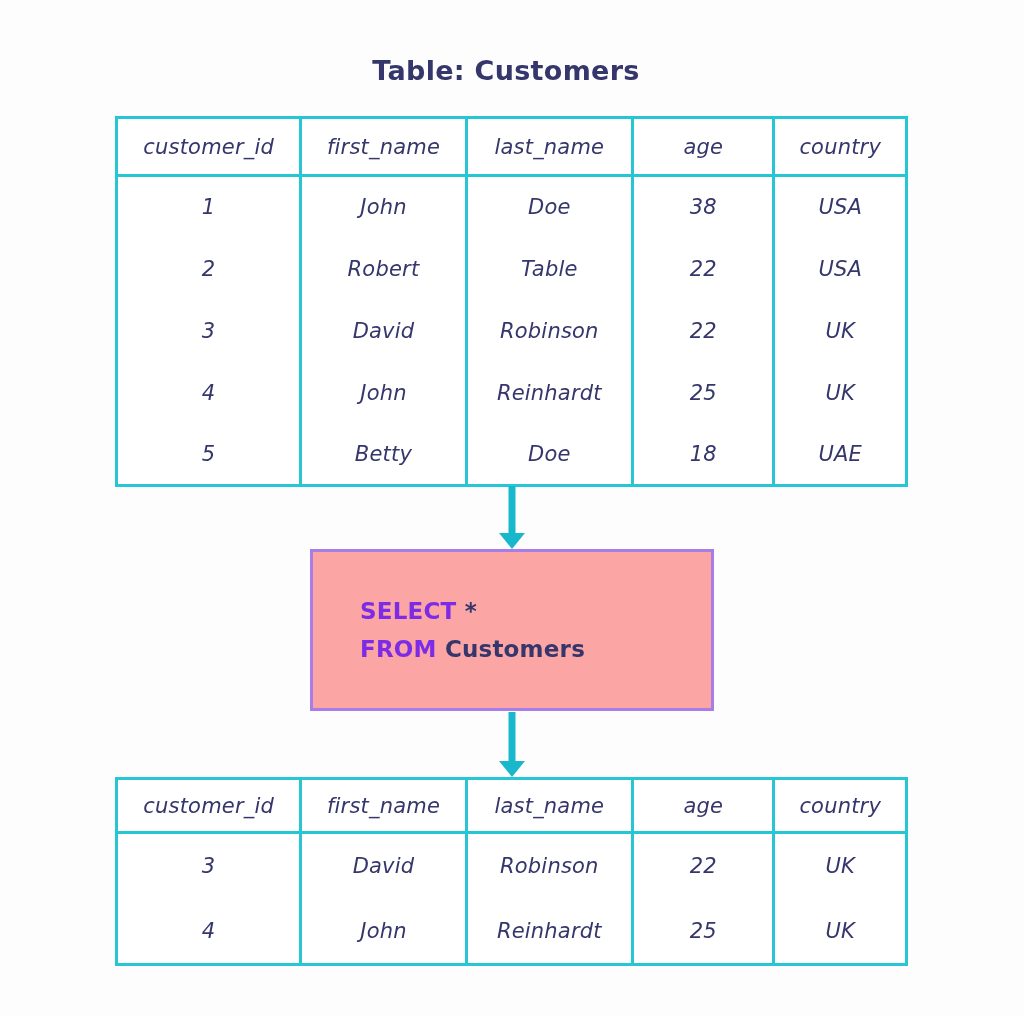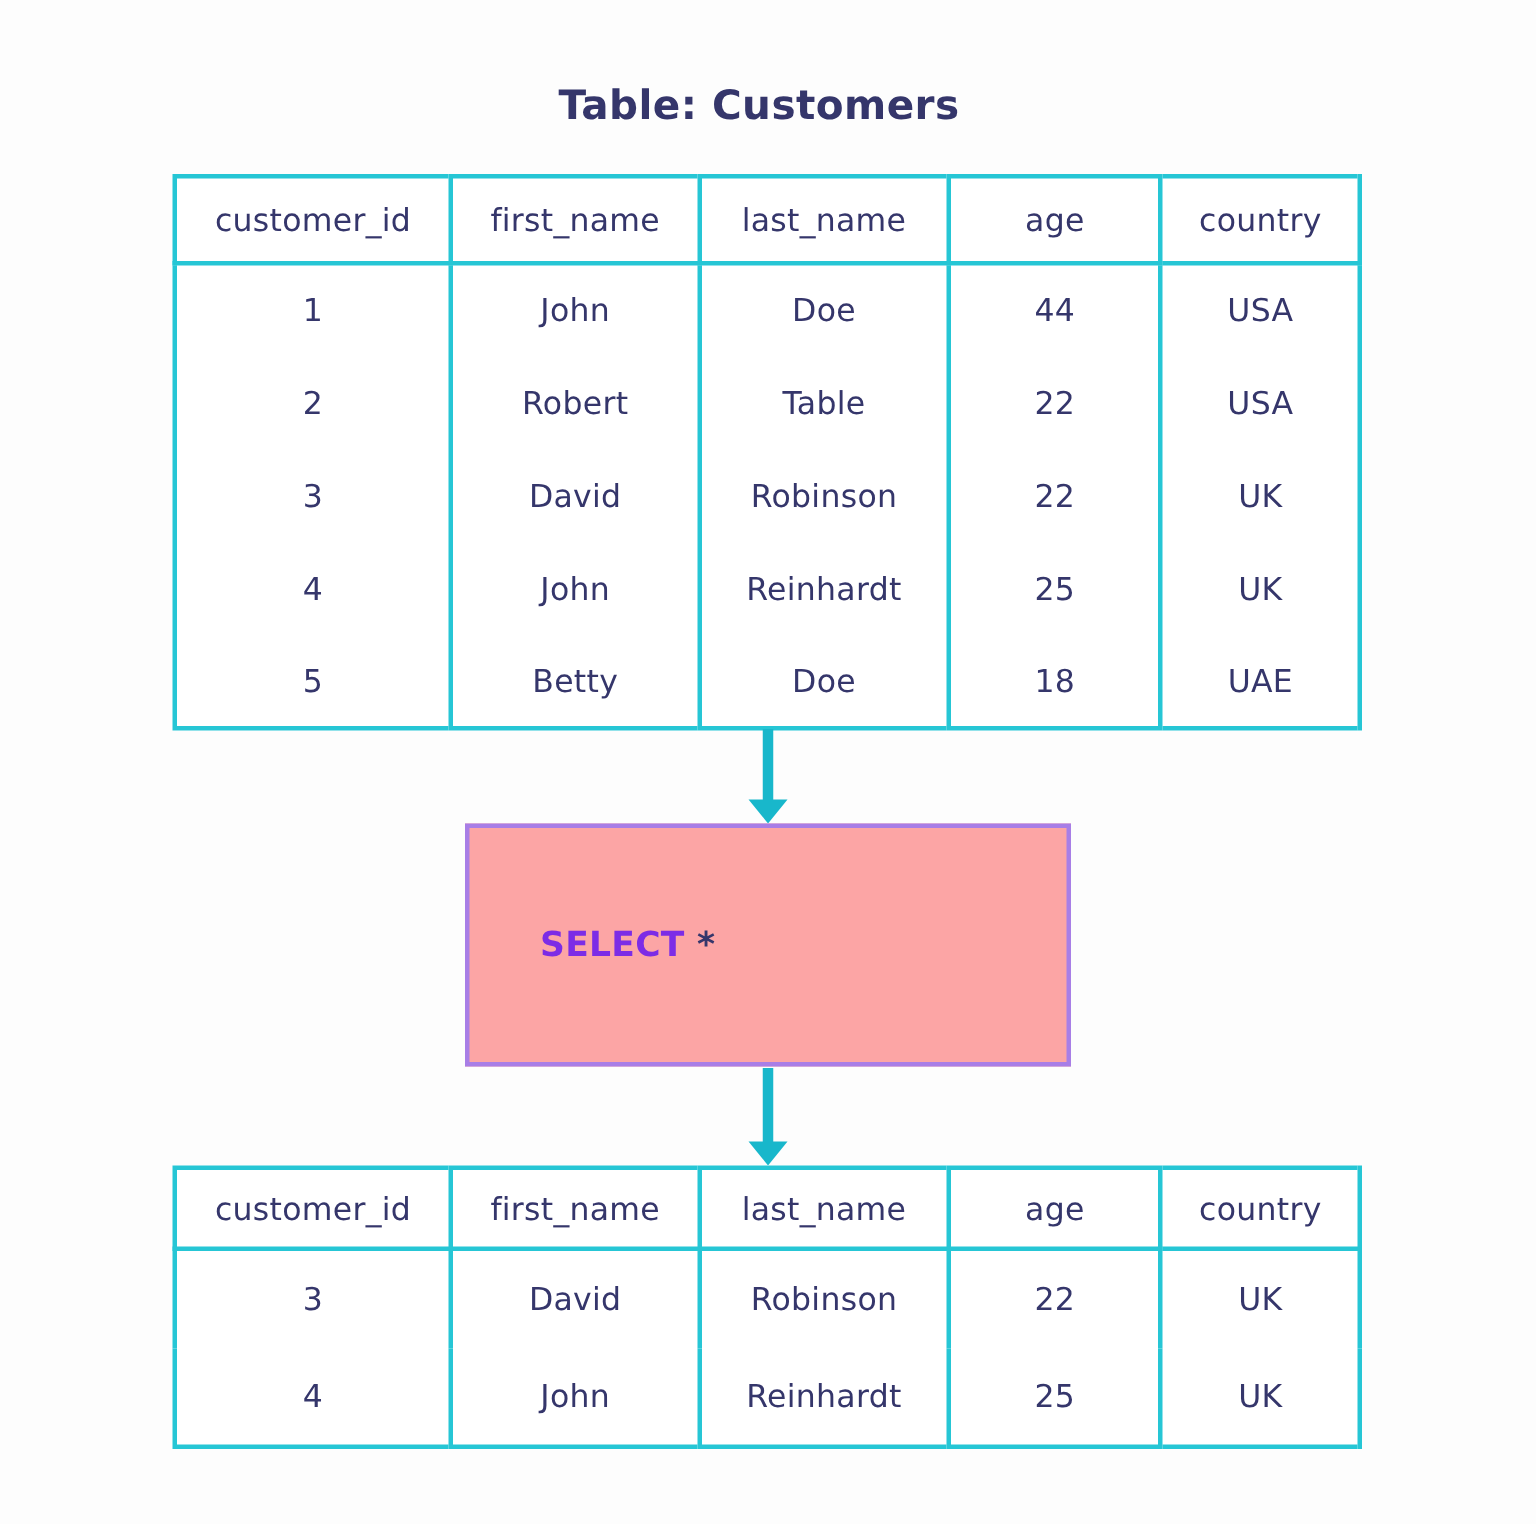--- a/index.html
+++ b/index.html
@@ -50,20 +50,21 @@
   table.data-table col:nth-child(4) { width: 17.91%; }
   table.data-table col:nth-child(5) { width: 16.77%; }
   table.data-table th, table.data-table td {
     border-left: 3px solid var(--table-border);
     border-right: 3px solid var(--table-border);
     text-align: center;
     vertical-align: middle;
     font-size: 21px;
     color: var(--text);
     letter-spacing: 0.2px;
+    font-style: italic;
   }
   table.data-table th {
     border-bottom: 3px solid var(--table-border);
     font-weight: 500;
   }
   #source-table { top: 116px; }
   #source-table th { height: 58px; }
   #source-table td { height: 62px; }
   #result-table { top: 777px; }
   #result-table th { height: 54px; }
@@ -141,21 +142,21 @@
           <th>last_name</th>
           <th>age</th>
           <th>country</th>
         </tr>
       </thead>
     <tbody>
         <tr>
           <td>1</td>
           <td>John</td>
           <td>Doe</td>
-          <td>44</td>
+          <td>38</td>
           <td>USA</td>
         </tr>
         <tr>
           <td>2</td>
           <td>Robert</td>
           <td>Table</td>
           <td>22</td>
           <td>USA</td>
         </tr>
         <tr>
@@ -182,20 +183,21 @@
       </tbody>
   </table>
 
   <div class="flow-arrow" id="arrow-top">
     <div class="stem"></div>
     <div class="head"></div>
   </div>
 
   <div class="sql-box">
       <div class="sql-line"><span class="kw">SELECT</span><span class="plain"> *</span></div>
+      <div class="sql-line"><span class="kw">FROM</span><span class="plain"> Customers</span></div>
     </div>
 
   <div class="flow-arrow" id="arrow-bottom">
     <div class="stem"></div>
     <div class="head"></div>
   </div>
 
   <table class="data-table" id="result-table" data-table="result_table">
     <colgroup>
         <col>

